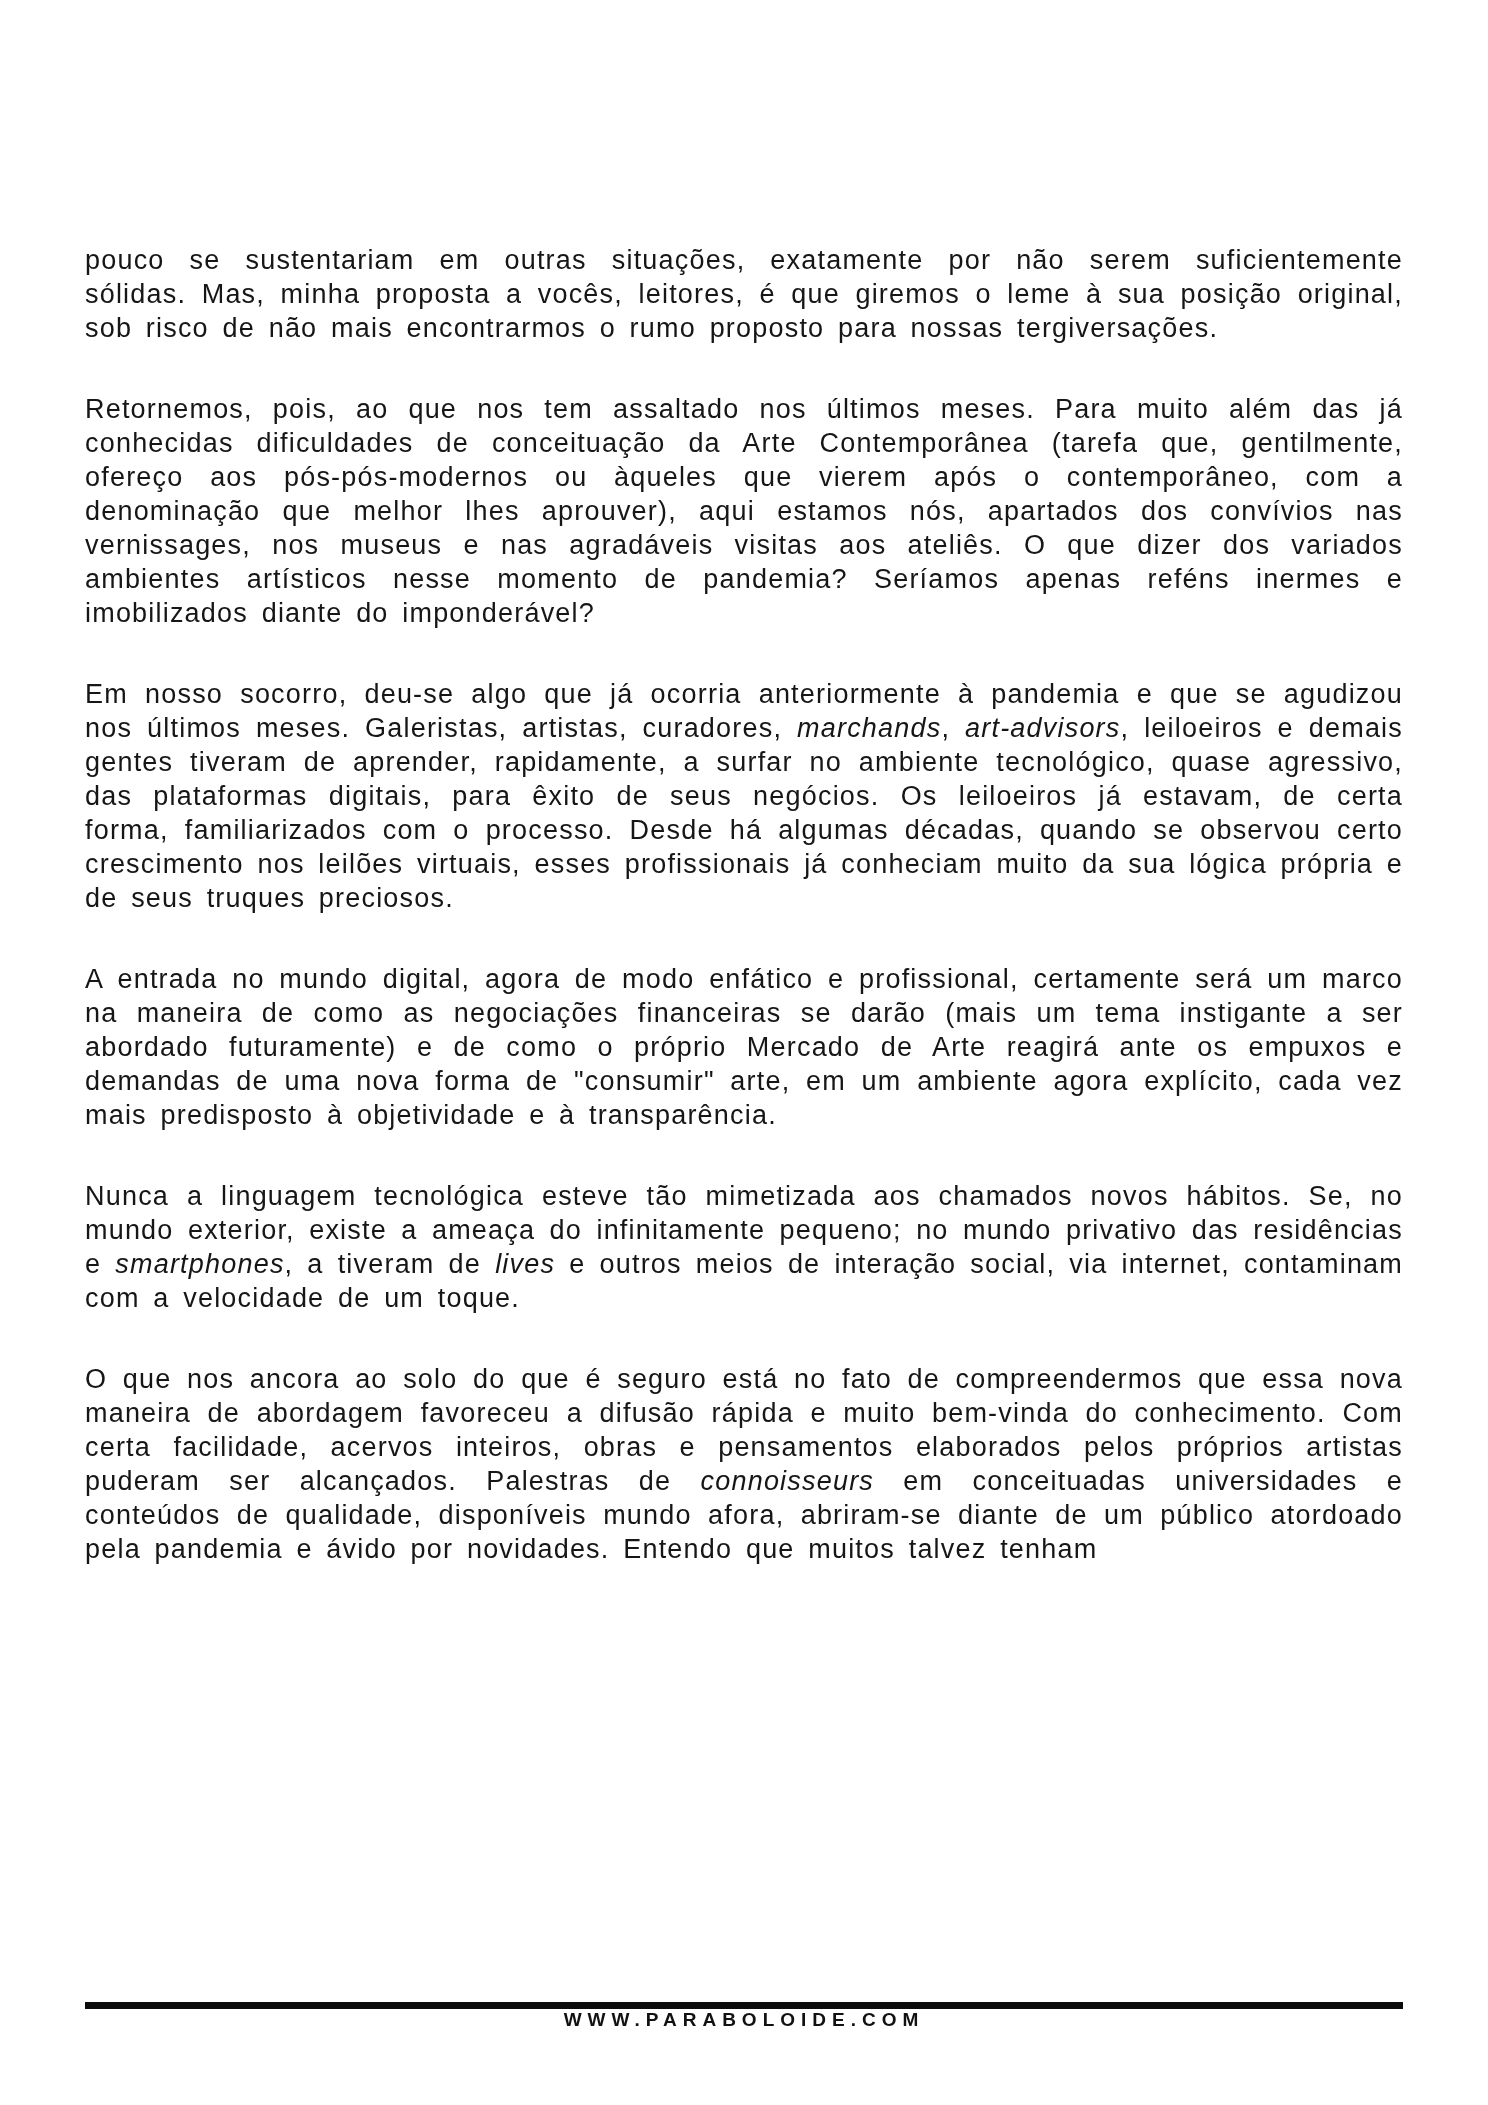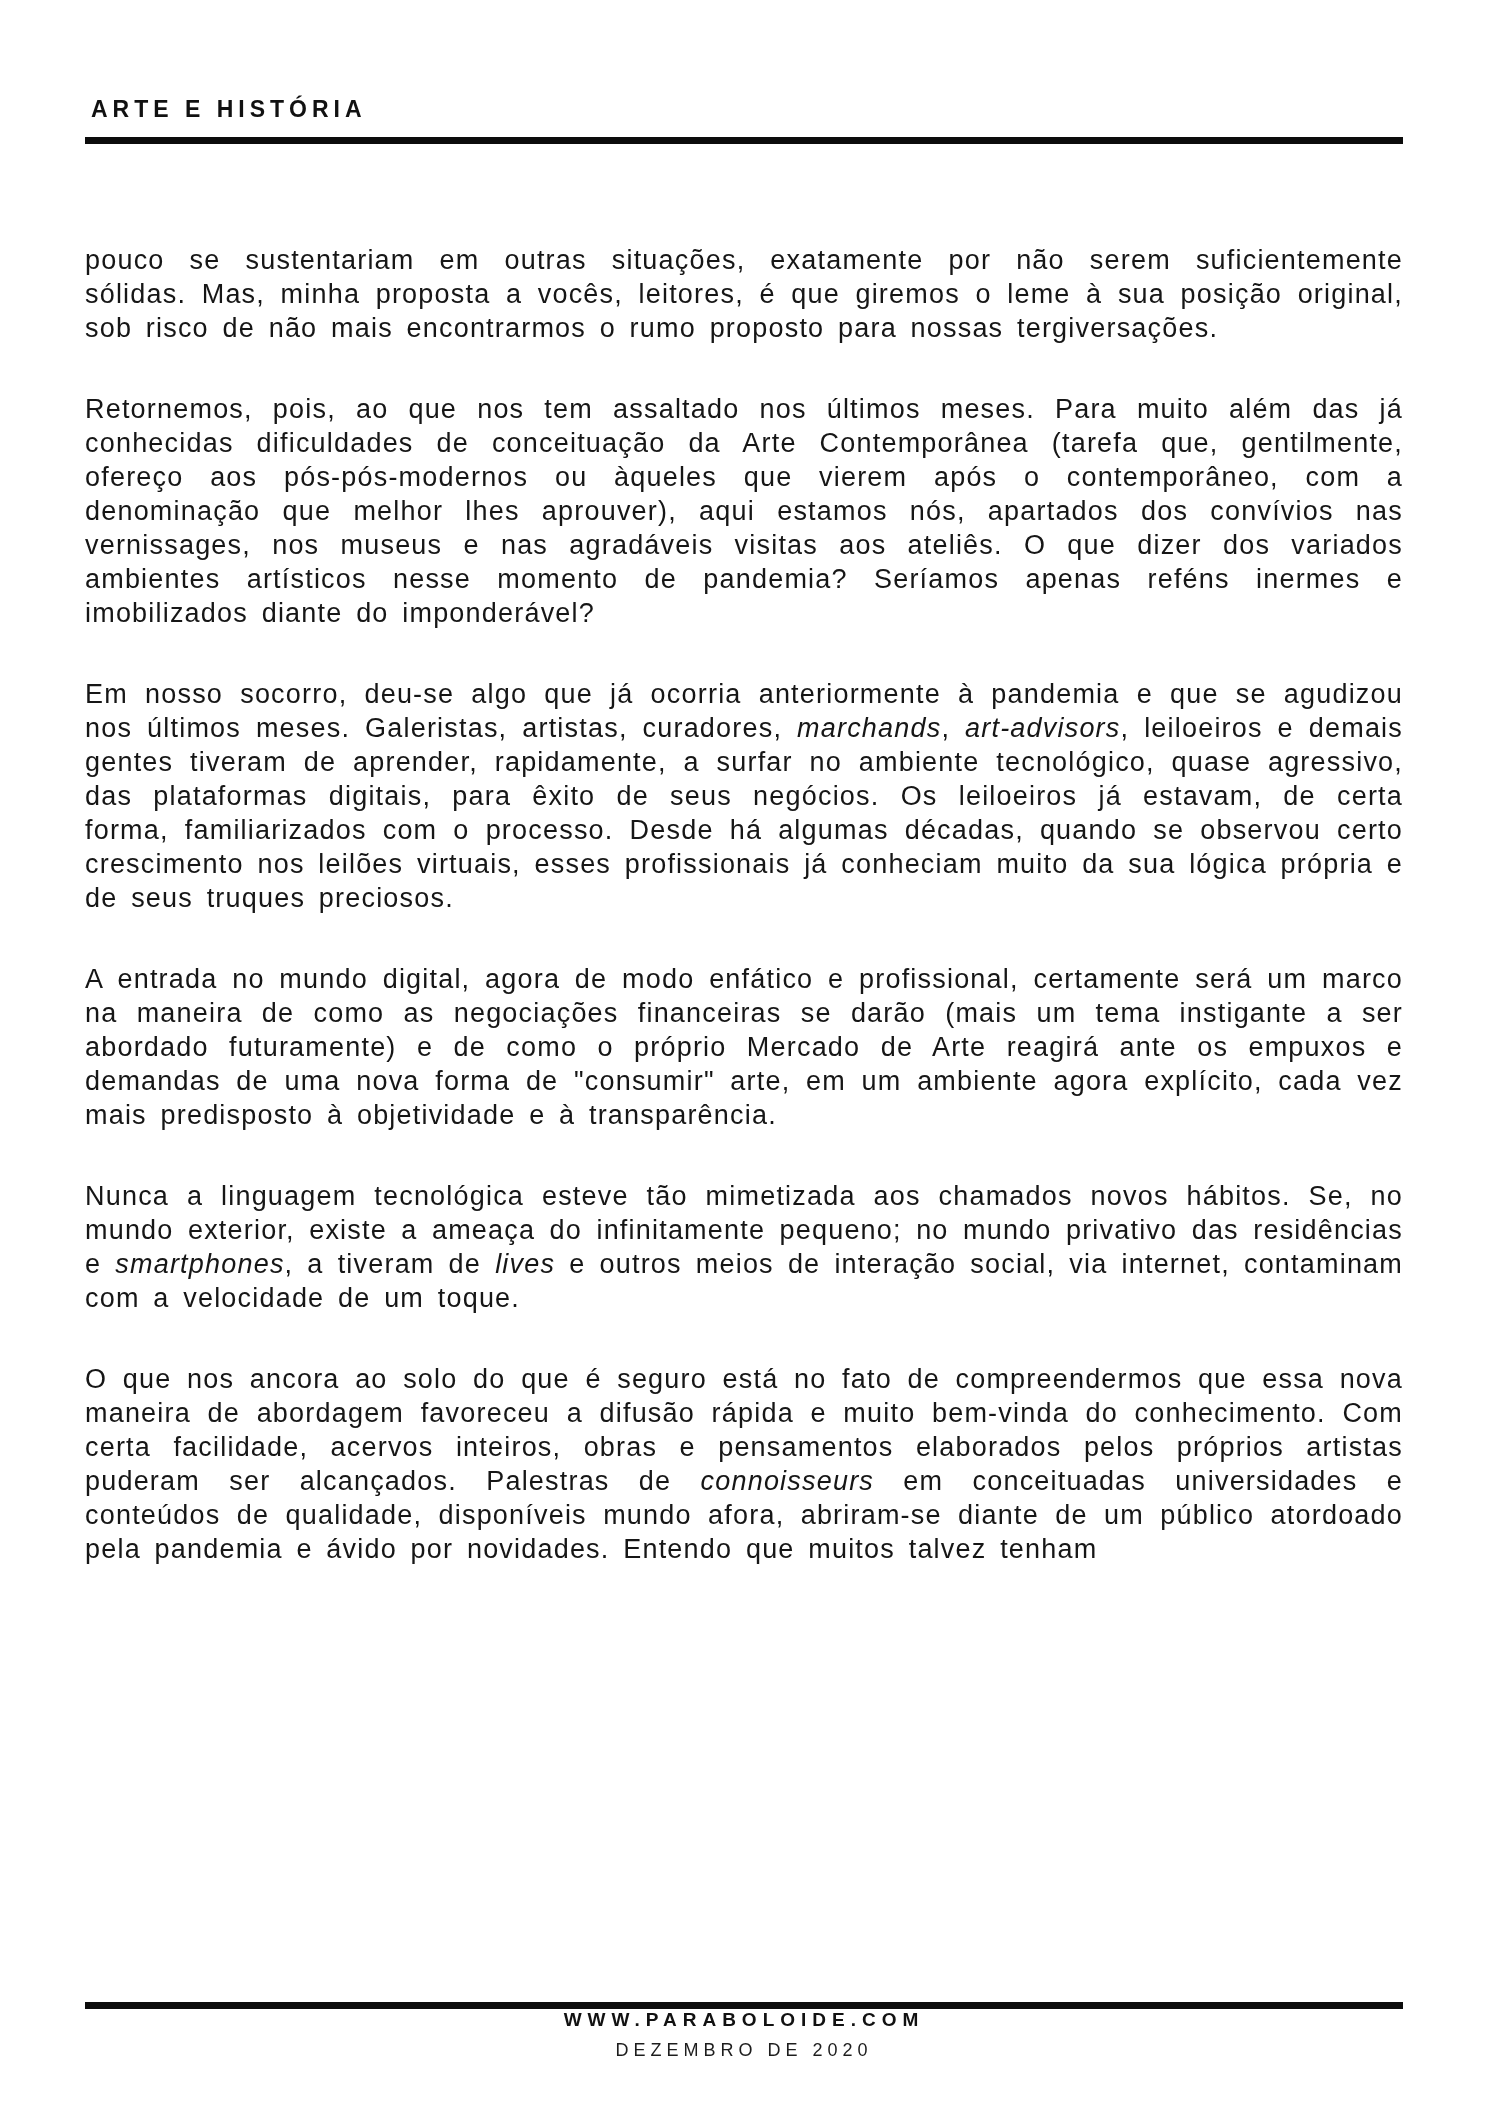--- a/index.html
+++ b/index.html
@@ -72,33 +72,28 @@
     font-weight: 400;
     letter-spacing: 5px;
     color: #1d1d1d;
   }
 </style>
 </head>
 <body>
 
 <div class="page">
 
-  <div class="header">
-    <div class="section-title">ARTE E HISTÓRIA</div>
-    <div class="header-rule"></div>
-  </div>
 
   <div class="article">
       <p><span>pouco se sustentariam em outras situações, exatamente por não serem suficientemente sólidas. Mas, minha proposta a vocês, leitores, é que giremos o leme à sua posição original, sob risco de não mais encontrarmos o rumo proposto para nossas tergiversações.</span></p>
       <p><span>Retornemos, pois, ao que nos tem assaltado nos últimos meses. Para muito além das já conhecidas dificuldades de conceituação da Arte Contemporânea (tarefa que, gentilmente, ofereço aos pós-pós-modernos ou àqueles que vierem após o contemporâneo, com a denominação que melhor lhes aprouver), aqui estamos nós, apartados dos convívios nas vernissages, nos museus e nas agradáveis visitas aos ateliês. O que dizer dos variados ambientes artísticos nesse momento de pandemia? Seríamos apenas reféns inermes e imobilizados diante do imponderável?</span></p>
       <p><span>Em nosso socorro, deu-se algo que já ocorria anteriormente à pandemia e que se agudizou nos últimos meses. Galeristas, artistas, curadores, </span><em>marchands</em><span>, </span><em>art-advisors</em><span>, leiloeiros e demais gentes tiveram de aprender, rapidamente, a surfar no ambiente tecnológico, quase agressivo, das plataformas digitais, para êxito de seus negócios. Os leiloeiros já estavam, de certa forma, familiarizados com o processo. Desde há algumas décadas, quando se observou certo crescimento nos leilões virtuais, esses profissionais já conheciam muito da sua lógica própria e de seus truques preciosos.</span></p>
       <p><span>A entrada no mundo digital, agora de modo enfático e profissional, certamente será um marco na maneira de como as negociações financeiras se darão (mais um tema instigante a ser abordado futuramente) e de como o próprio Mercado de Arte reagirá ante os empuxos e demandas de uma nova forma de "consumir" arte, em um ambiente agora explícito, cada vez mais predisposto à objetividade e à transparência.</span></p>
       <p><span>Nunca a linguagem tecnológica esteve tão mimetizada aos chamados novos hábitos. Se, no mundo exterior, existe a ameaça do infinitamente pequeno; no mundo privativo das residências e </span><em>smartphones</em><span>, a tiveram de </span><em>lives</em><span> e outros meios de interação social, via internet, contaminam com a velocidade de um toque.</span></p>
       <p><span>O que nos ancora ao solo do que é seguro está no fato de compreendermos que essa nova maneira de abordagem favoreceu a difusão rápida e muito bem-vinda do conhecimento. Com certa facilidade, acervos inteiros, obras e pensamentos elaborados pelos próprios artistas puderam ser alcançados. Palestras de </span><em>connoisseurs</em><span> em conceituadas universidades e conteúdos de qualidade, disponíveis mundo afora, abriram-se diante de um público atordoado pela pandemia e ávido por novidades. Entendo que muitos talvez tenham</span></p>
     </div>
 
   <div class="footer">
     <div class="footer-rule"></div>
     <div class="footer-site">WWW.PARABOLOIDE.COM</div>
-    <div class="footer-date">DEZEMBRO DE 2020</div>
   </div>
 
 </div>
 
 </body></html>

